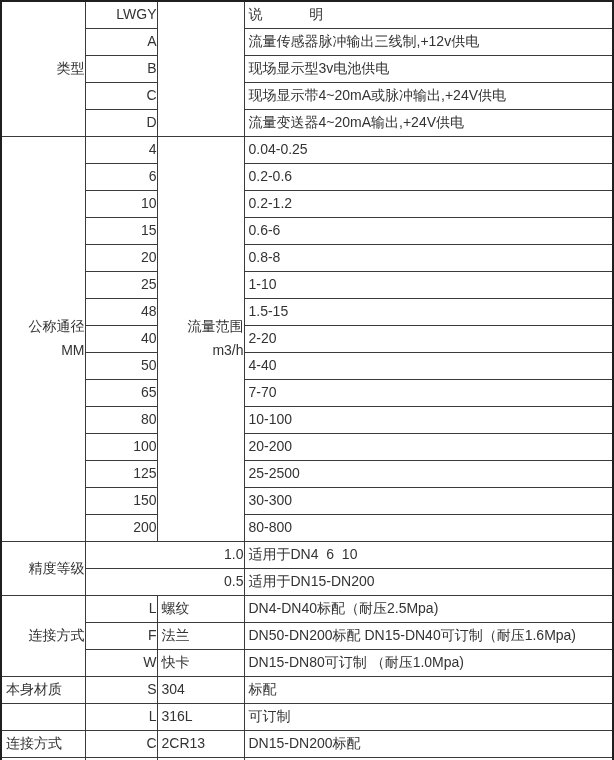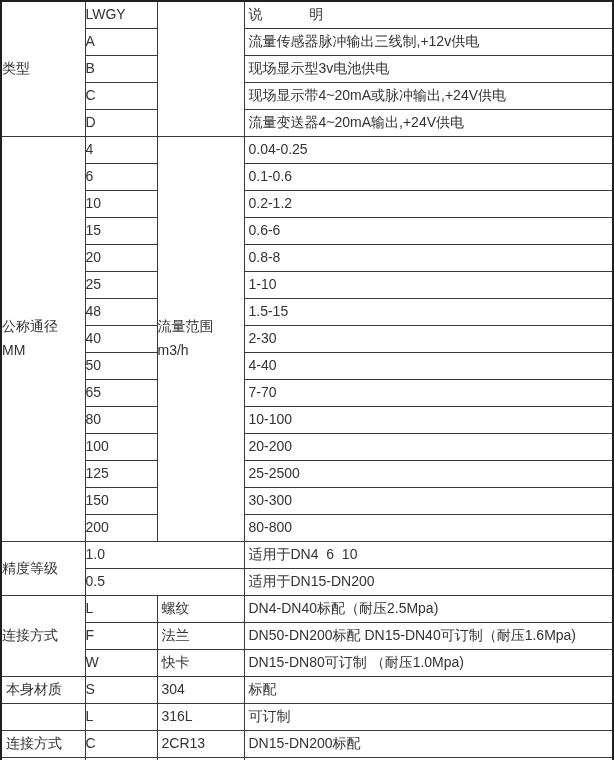--- a/index.html
+++ b/index.html
@@ -31,21 +31,21 @@
     white-space: pre;
     overflow: hidden;
     padding: 0;
   }
   table.spec td.l {
     text-align: left;
     padding-left: 4px;
     padding-right: 2px;
   }
   table.spec td.c {
-    text-align: left;
+    text-align: right;
   }
 </style>
 </head>
 <body>
 
 <div class="page">
   <table class="spec">
     <colgroup>
         <col style="width: 84px;">
         <col style="width: 72px;">
@@ -78,21 +78,21 @@
         <tr style="height: 26px;">
           <td rowspan="15" class="c">公称通径
 MM</td>
           <td class="c">4</td>
           <td rowspan="15" class="c">流量范围
 m3/h</td>
           <td class="l">0.04-0.25</td>
         </tr>
         <tr style="height: 26px;">
           <td class="c">6</td>
-          <td class="l">0.1-0.6</td>
+          <td class="l">0.2-0.6</td>
         </tr>
         <tr style="height: 26px;">
           <td class="c">10</td>
           <td class="l">0.2-1.2</td>
         </tr>
         <tr style="height: 26px;">
           <td class="c">15</td>
           <td class="l">0.6-6</td>
         </tr>
         <tr style="height: 26px;">
@@ -102,21 +102,21 @@
         <tr style="height: 26px;">
           <td class="c">25</td>
           <td class="l">1-10</td>
         </tr>
         <tr style="height: 26px;">
           <td class="c">48</td>
           <td class="l">1.5-15</td>
         </tr>
         <tr style="height: 26px;">
           <td class="c">40</td>
-          <td class="l">2-30</td>
+          <td class="l">2-20</td>
         </tr>
         <tr style="height: 26px;">
           <td class="c">50</td>
           <td class="l">4-40</td>
         </tr>
         <tr style="height: 26px;">
           <td class="c">65</td>
           <td class="l">7-70</td>
         </tr>
         <tr style="height: 26px;">

